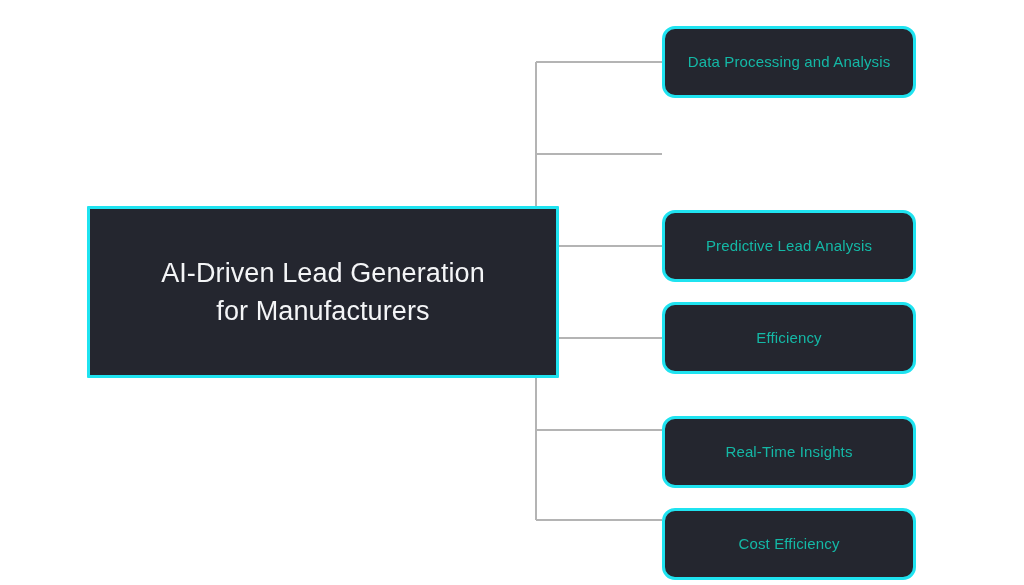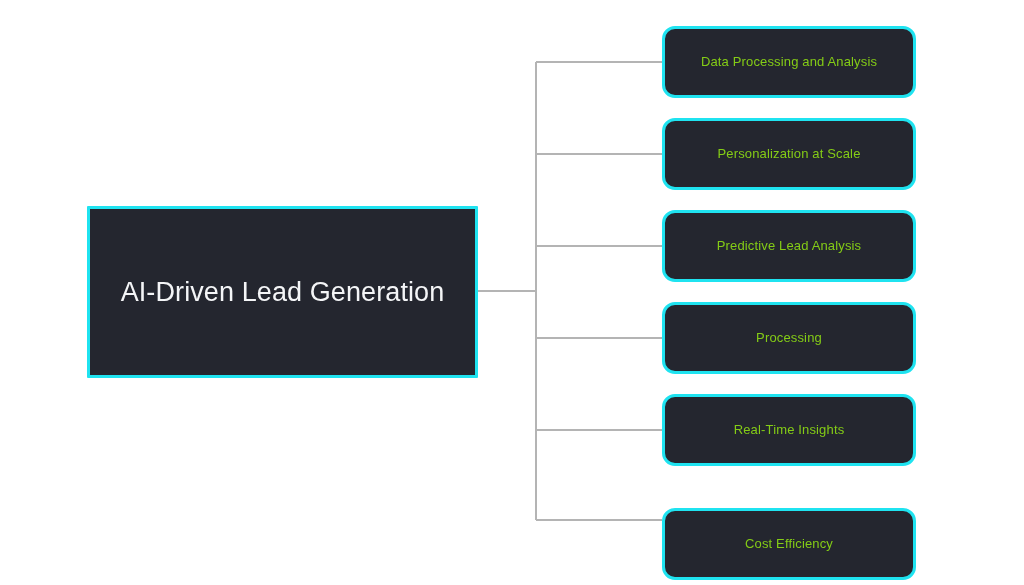--- a/index.html
+++ b/index.html
@@ -26,21 +26,21 @@
     width: 1024px;
     height: 585px;
     pointer-events: none;
   }
 
   
   .root-node {
     position: absolute;
     left: 87px;
     top: 206px;
-    width: 391px;
+    width: 472px;
     height: 172px;
     box-sizing: border-box;
     background: #24262F;
     border: 3px solid #1FE3F0;
     border-radius: 1px;
     display: flex;
     align-items: center;
     justify-content: center;
     text-align: center;
   }
@@ -62,22 +62,22 @@
     box-sizing: border-box;
     background: #24262F;
     border: 3px solid #1FE3F0;
     border-radius: 13px;
     display: flex;
     align-items: center;
     justify-content: center;
     text-align: center;
   }
   .branch-label {
-    color: #84cc16;
-    font-size: 13px;
+    color: #14b8a6;
+    font-size: 15px;
     font-weight: 400;
     letter-spacing: 0.15px;
     line-height: 1.3;
     padding: 0 12px;
   }
 </style>
 </head>
 <body>
 
 <div id="canvas">
@@ -94,40 +94,38 @@
       <line x1="536" y1="246" x2="662" y2="246"></line>
       <line x1="536" y1="338" x2="662" y2="338"></line>
       <line x1="536" y1="430" x2="662" y2="430"></line>
       <line x1="536" y1="520" x2="662" y2="520"></line>
     </g>
   </svg>
 
   <div class="root-node">
     <div class="root-label">
       <span>AI-Driven Lead Generation</span><br>
+      <span>for Manufacturers</span>
     </div>
   </div>
 
   <div class="branch-node" style="top:26px">
     <span class="branch-label">Data Processing and Analysis</span>
   </div>
 
-  <div class="branch-node" style="top:118px">
-    <span class="branch-label">Personalization at Scale</span>
-  </div>
 
   <div class="branch-node" style="top:210px">
     <span class="branch-label">Predictive Lead Analysis</span>
   </div>
 
   <div class="branch-node" style="top:302px">
-    <span class="branch-label">Processing</span>
+    <span class="branch-label">Efficiency</span>
   </div>
 
-  <div class="branch-node" style="top:394px">
+  <div class="branch-node" style="top:416px">
     <span class="branch-label">Real-Time Insights</span>
   </div>
 
   <div class="branch-node" style="top:508px">
     <span class="branch-label">Cost Efficiency</span>
   </div>
 
 </div>
 
 </body></html>

